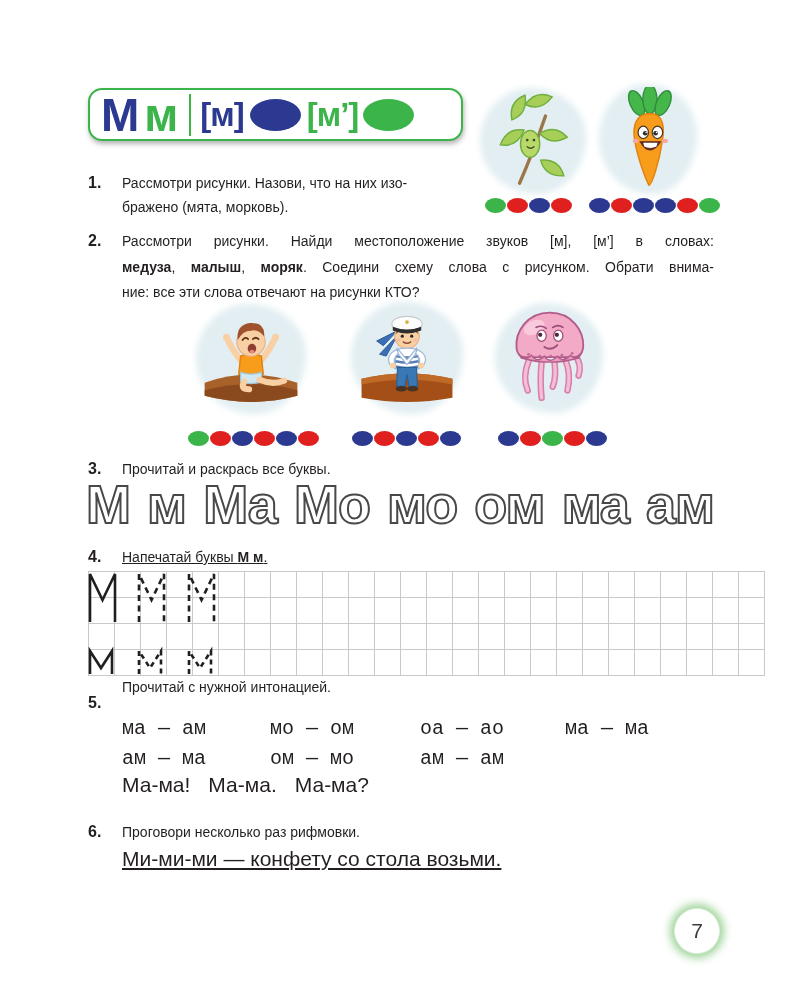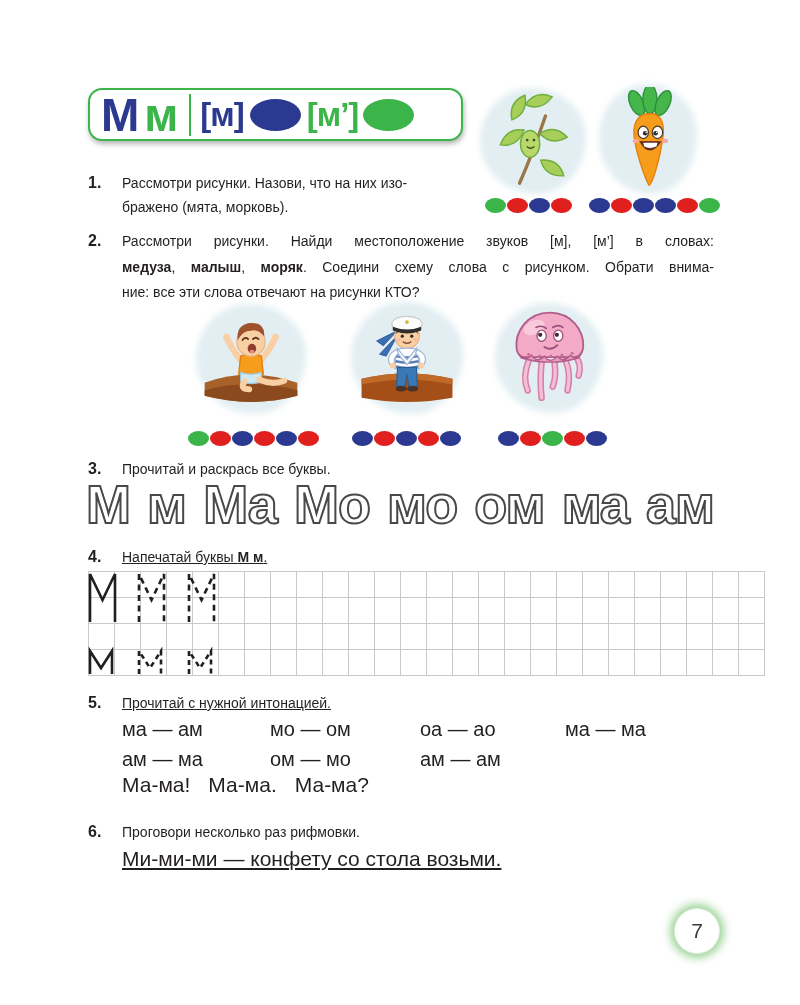--- a/index.html
+++ b/index.html
@@ -65,21 +65,21 @@
   
   .grid{
     left:88px;top:571px;width:677px;height:105px;
     background-image:linear-gradient(var(--c-grid) 1px,transparent 1px),
                      linear-gradient(90deg,var(--c-grid) 1px,transparent 1px);
     background-size:26px 26px;
   }
 
   
   .pairs{font-size:20px;line-height:30px;}
-  .pairs .prow{display:grid;grid-template-columns:148px 150px 145px auto;}
+  .pairs .prow{display:grid;grid-template-columns:148px 150px 145px auto;font-family:Liberation Mono, monospace;}
   .mama-row{display:flex;gap:18px;font-size:21px;align-items:flex-end;}
   .rhyme{font-size:21px;line-height:31px;text-decoration:underline;}
 
   
   .page-num{
     left:674px;top:908px;width:46px;height:46px;border-radius:50%;
     background:#fff;border:1px solid #dff0dc;
     box-shadow:0 0 9px 4px rgba(124,197,118,.75);
     display:flex;align-items:center;justify-content:center;
     font-size:21px;color:#3a3a3a;
@@ -308,21 +308,21 @@
         <polyline points="51,51 51,3 63.5,29 76,3 76,51" stroke-dasharray="6 4.5"></polyline>
         <polyline points="101,51 101,3 113.5,29 126,3 126,51" stroke-dasharray="6 4.5"></polyline>
         <polyline points="2,103 2,80 13,97 24,80 24,103"></polyline>
         <polyline points="51,103 51,80 62,97 73,80 73,103" stroke-dasharray="5 4"></polyline>
         <polyline points="101,103 101,80 112,97 123,80 123,103" stroke-dasharray="5 4"></polyline>
       </g>
     </svg>
   </div>
 
   <div class="abs tnum" style="left:88px;top:691px;">5.</div>
-  <div class="abs tbody" style="left:122px;top:691px;text-decoration:underline;">Прочитай с нужной интонацией.</div>
+  <div class="abs tbody" style="left:122px;top:675px;">Прочитай с нужной интонацией.</div>
   <div class="abs pairs" style="left:122px;top:714px;width:600px;">
     <div class="prow">
       <span>ма — ам</span>
       <span>мо — ом</span>
       <span>оа — ао</span>
       <span>ма — ма</span>
     </div>
     <div class="prow">
       <span>ам — ма</span>
       <span>ом — мо</span>

